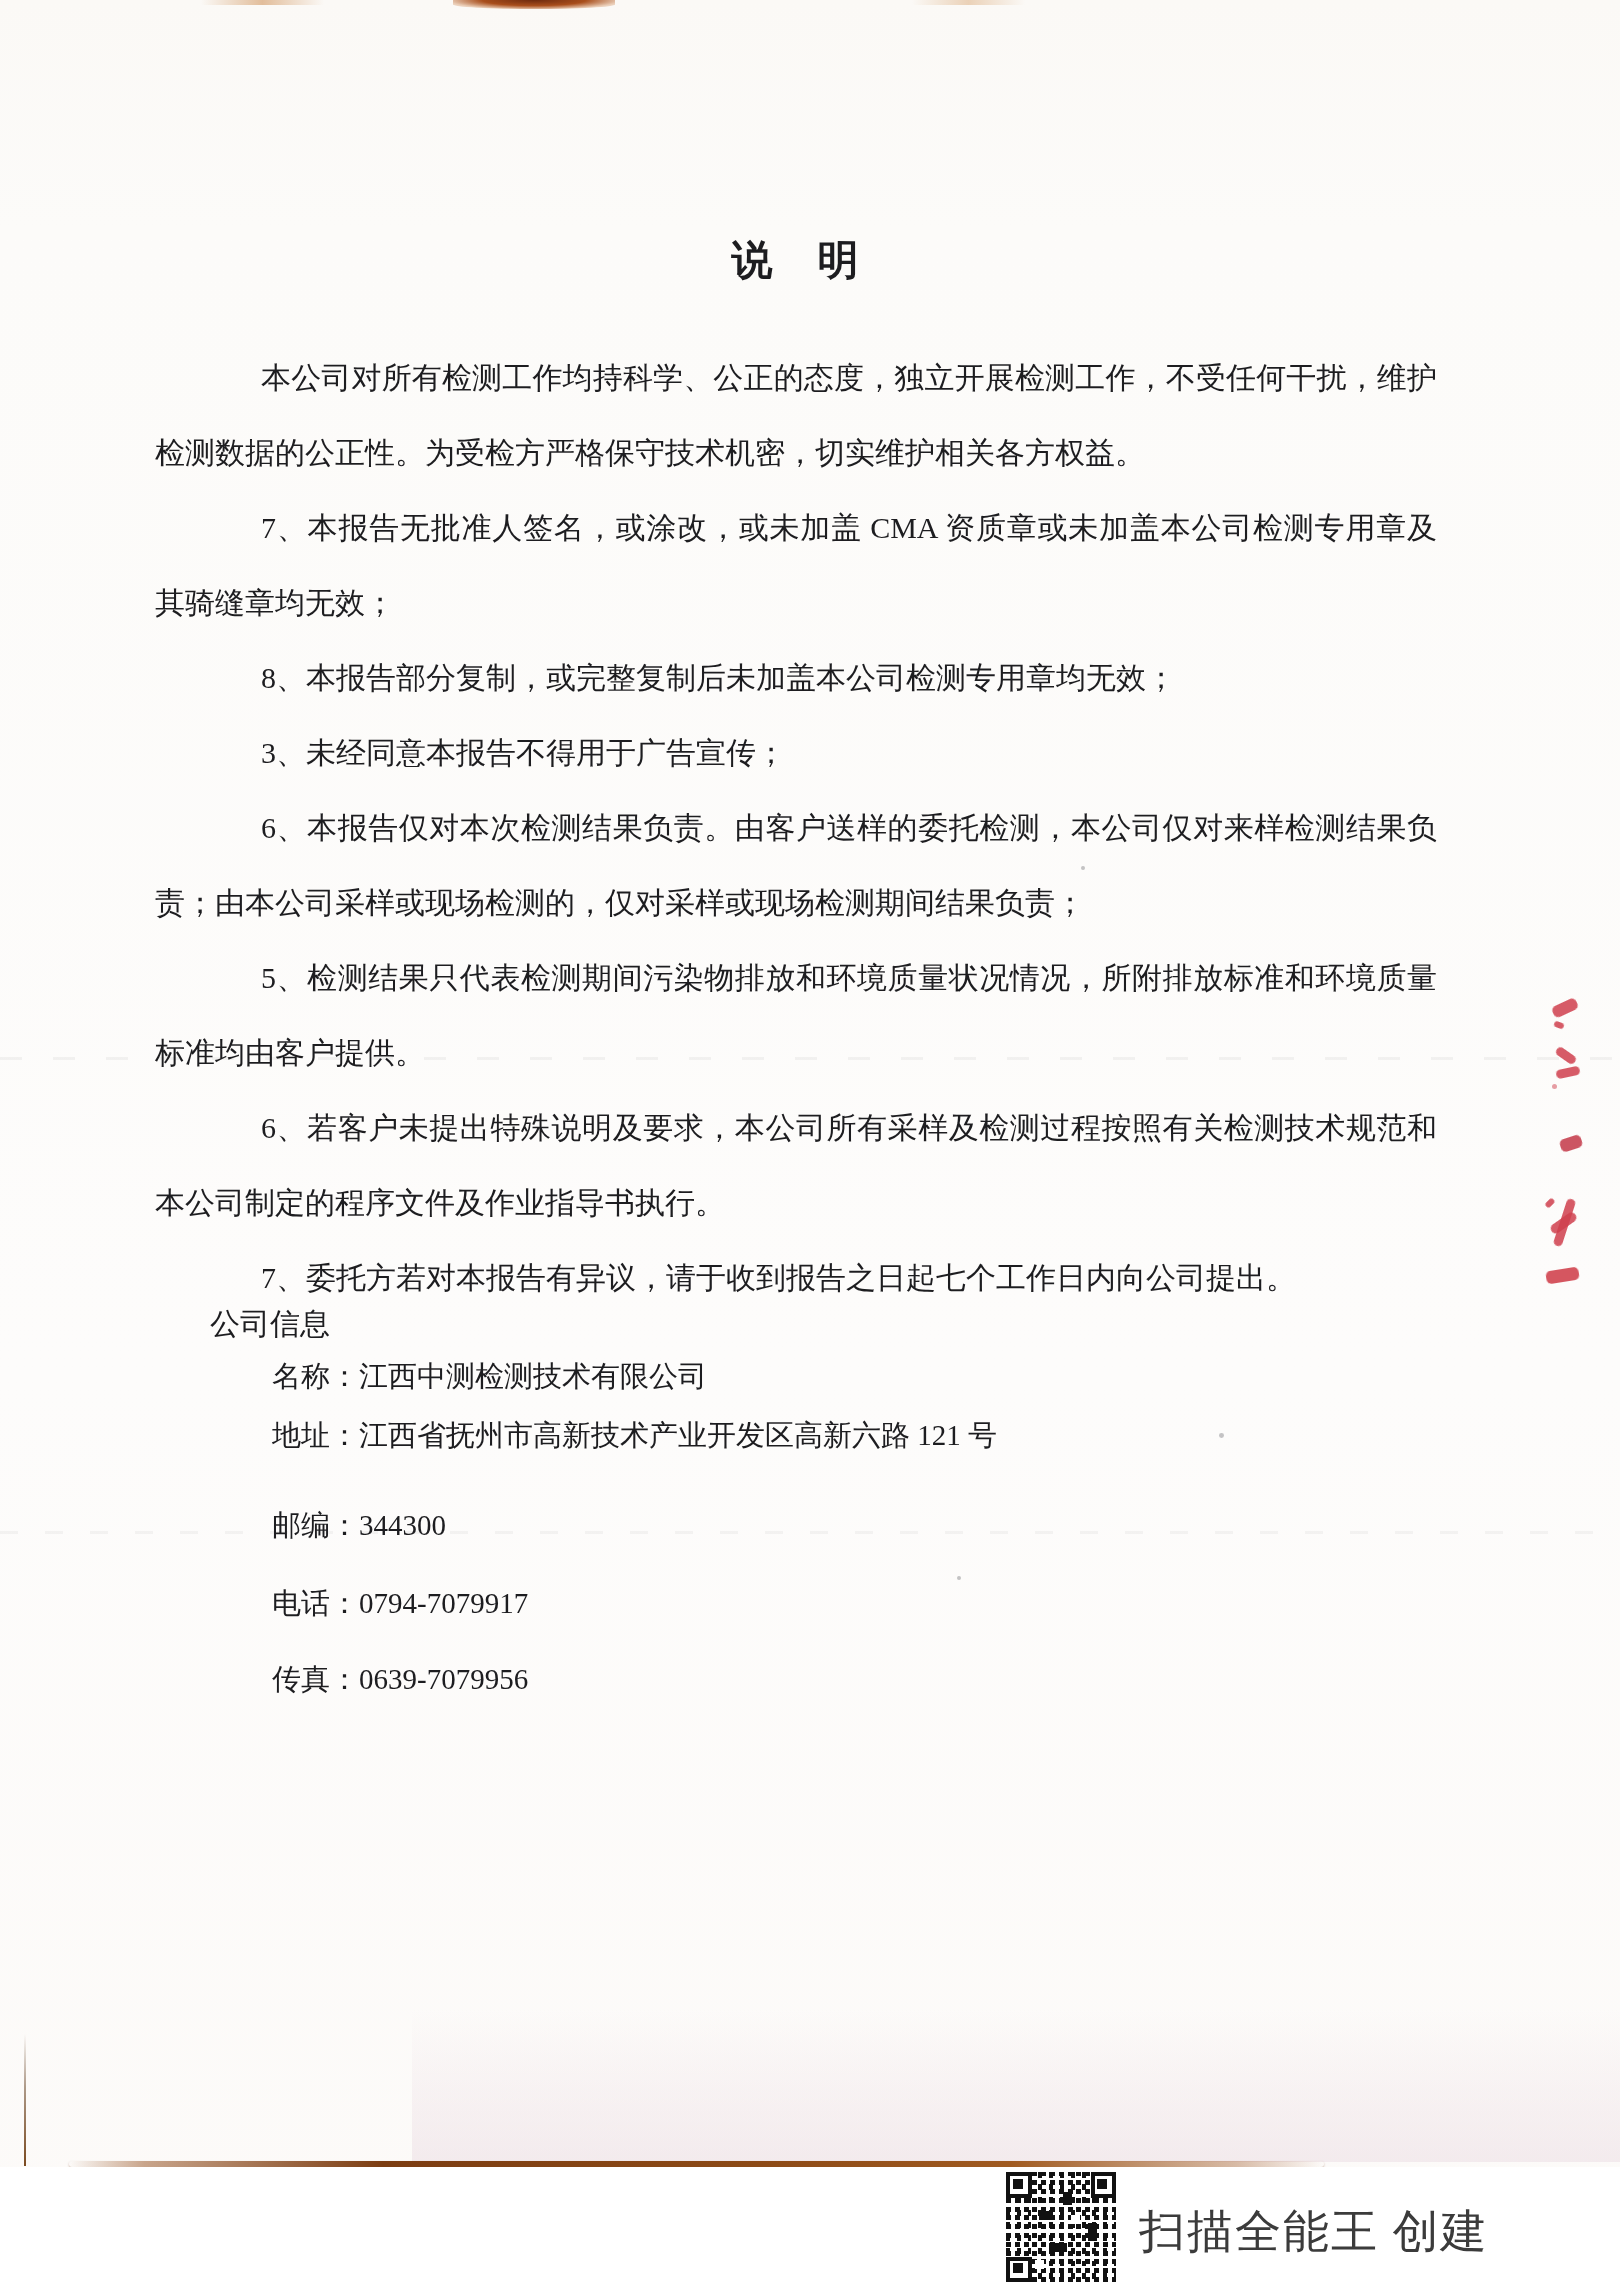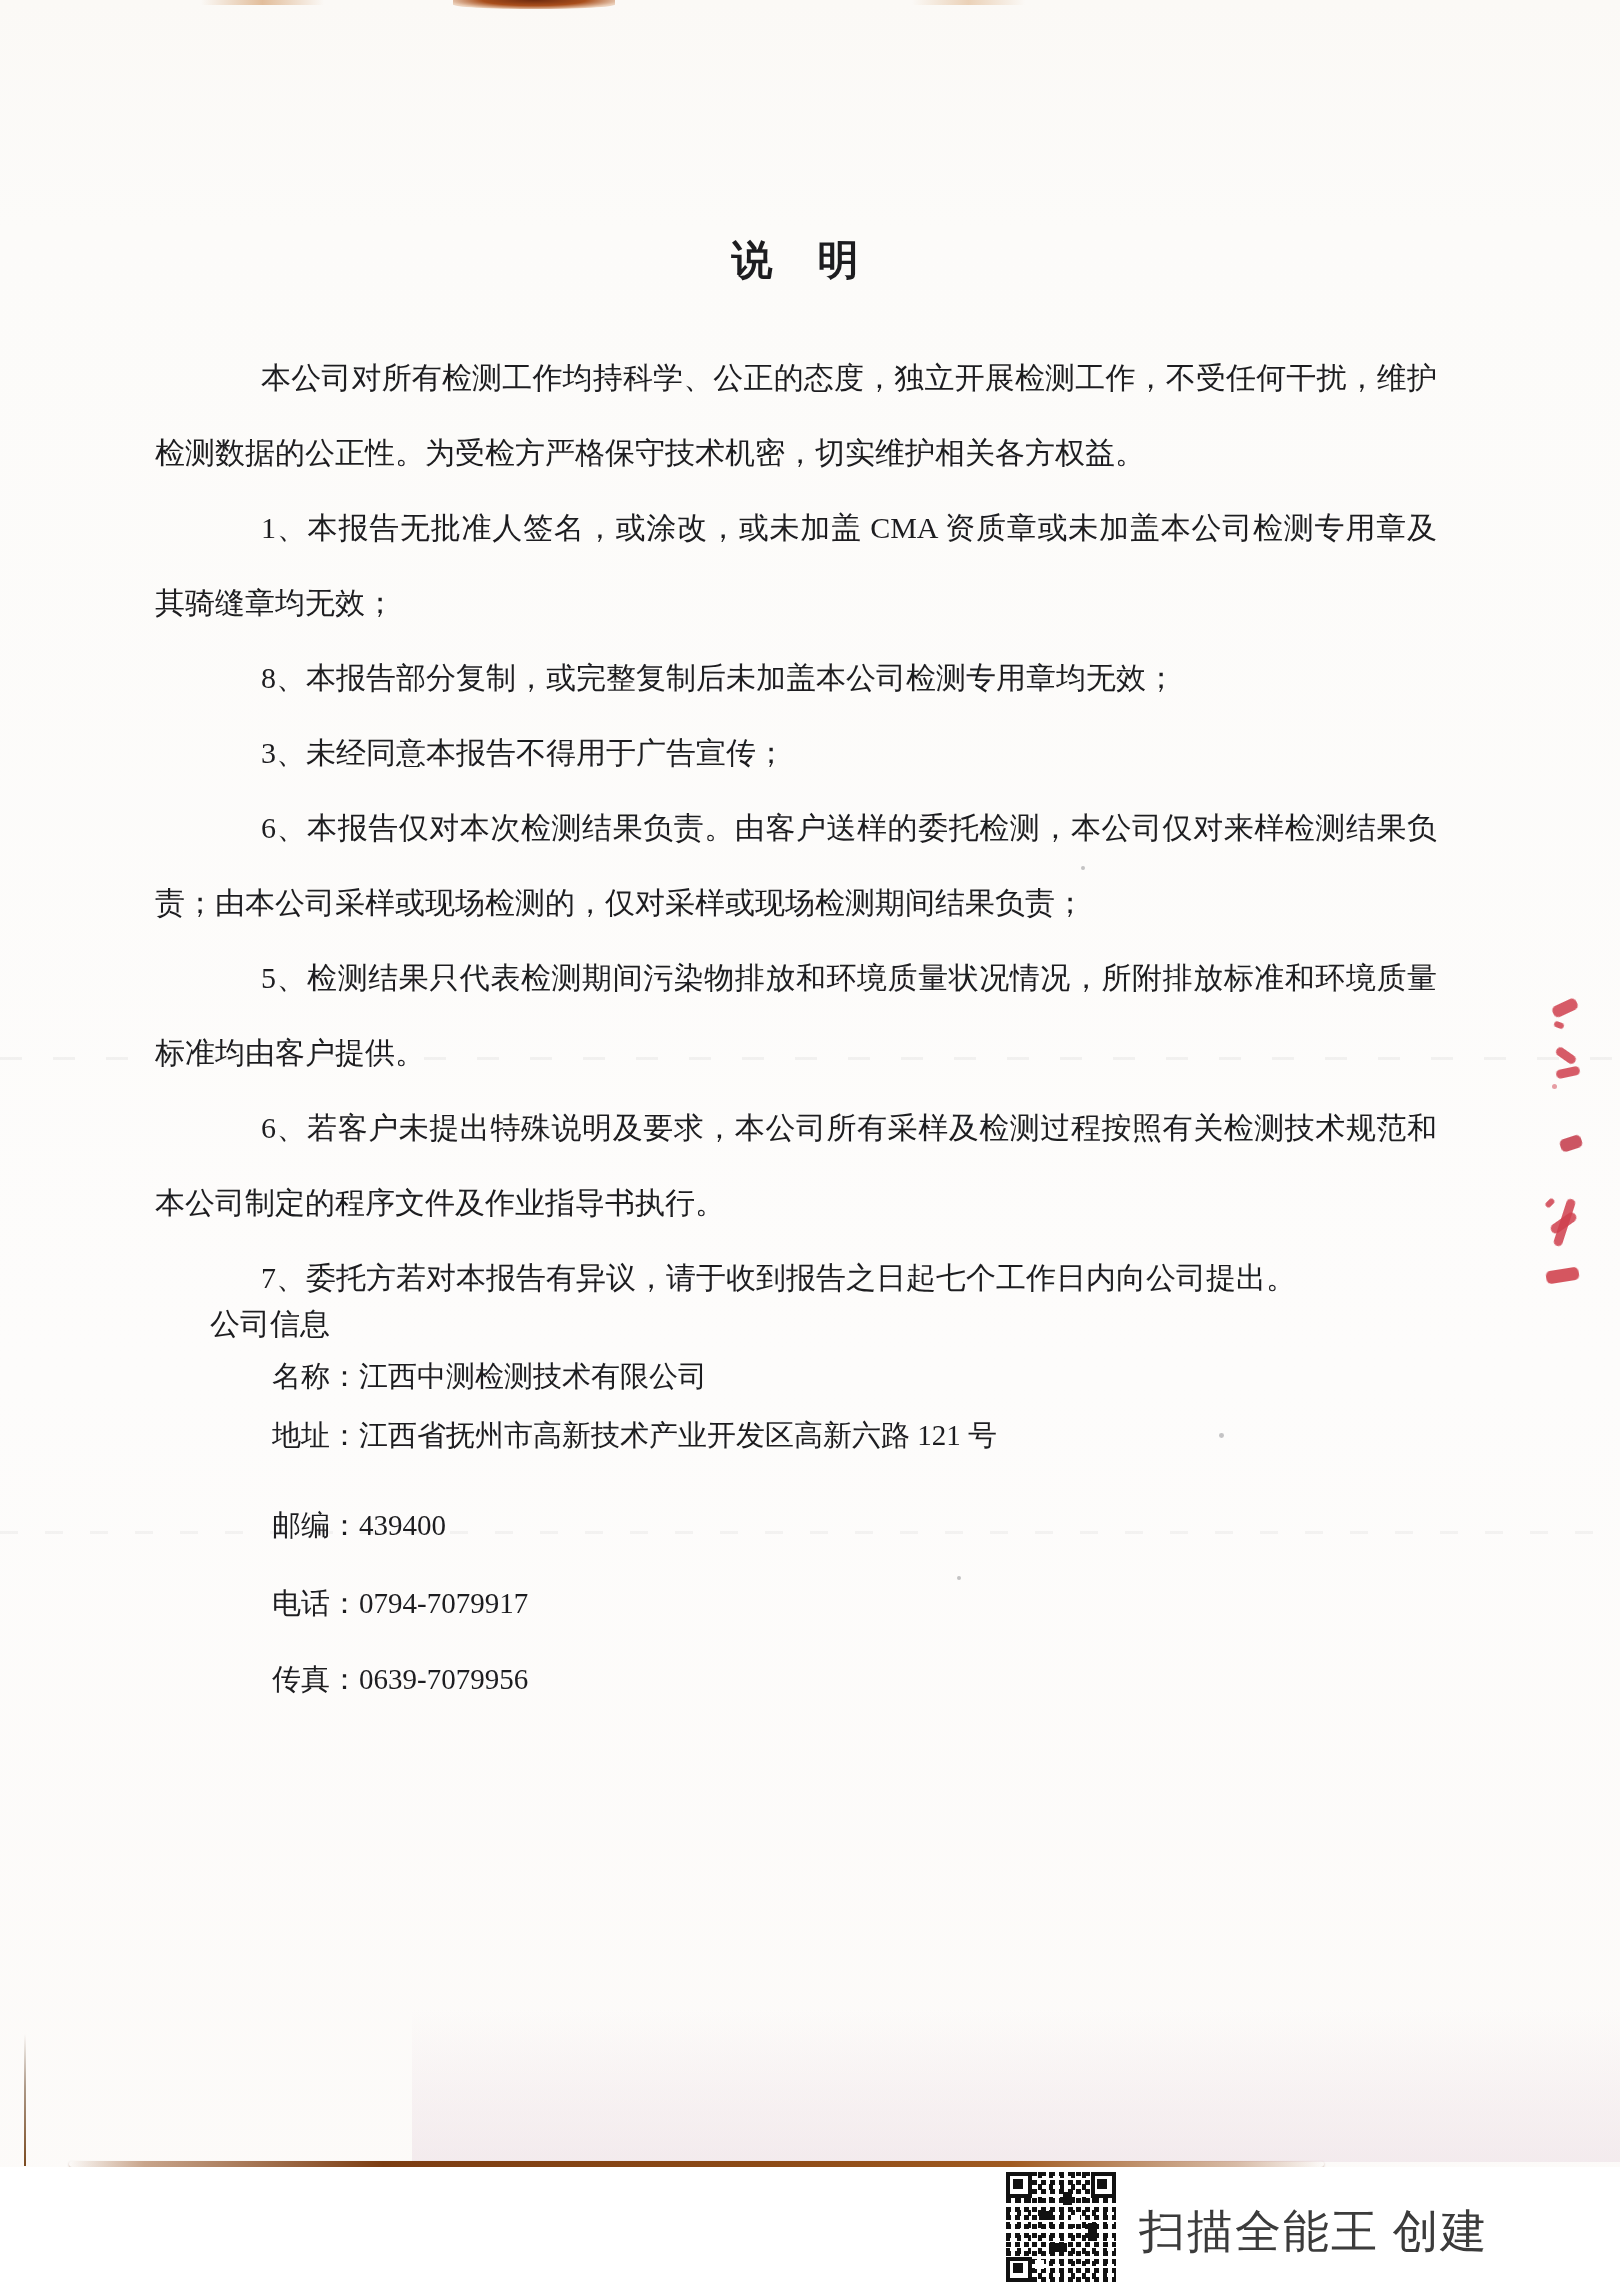--- a/index.html
+++ b/index.html
@@ -110,21 +110,21 @@
   <div class="streak streak-1"></div>
   <div class="streak streak-2"></div>
   <div class="speck speck-1"></div>
   <div class="speck speck-2"></div>
   <div class="speck speck-3"></div>
 
   <h1 class="doc-title">说　明</h1>
 
   <div class="doc-body">
     <p>本公司对所有检测工作均持科学、公正的态度，独立开展检测工作，不受任何干扰，维护检测数据的公正性。为受检方严格保守技术机密，切实维护相关各方权益。</p>
-    <p>1、本报告无批准人签名，或涂改，或未加盖 CMA 资质章或未加盖本公司检测专用章及其骑缝章均无效；</p>
+    <p>7、本报告无批准人签名，或涂改，或未加盖 CMA 资质章或未加盖本公司检测专用章及其骑缝章均无效；</p>
     <p>8、本报告部分复制，或完整复制后未加盖本公司检测专用章均无效；</p>
     <p>3、未经同意本报告不得用于广告宣传；</p>
     <p>6、本报告仅对本次检测结果负责。由客户送样的委托检测，本公司仅对来样检测结果负责；由本公司采样或现场检测的，仅对采样或现场检测期间结果负责；</p>
     <p>5、检测结果只代表检测期间污染物排放和环境质量状况情况，所附排放标准和环境质量标准均由客户提供。</p>
     <p>6、若客户未提出特殊说明及要求，本公司所有采样及检测过程按照有关检测技术规范和本公司制定的程序文件及作业指导书执行。</p>
     <p>7、委托方若对本报告有异议，请于收到报告之日起七个工作日内向公司提出。</p>
   </div>
 
   <div>
     <span class="frag frag-a1"></span>
@@ -141,21 +141,21 @@
 
   <h2 class="company-heading">公司信息</h2>
 
   <div class="company-field f-name">
     <span>名称：</span><span>江西中测检测技术有限公司</span>
   </div>
   <div class="company-field f-addr">
     <span>地址：</span><span>江西省抚州市高新技术产业开发区高新六路 121 号</span>
   </div>
   <div class="company-field f-zip">
-    <span>邮编：</span><span>439400</span>
+    <span>邮编：</span><span>344300</span>
   </div>
   <div class="company-field f-tel">
     <span>电话：</span><span>0794-7079917</span>
   </div>
   <div class="company-field f-fax">
     <span>传真：</span><span>0639-7079956</span>
   </div>
 
   <div class="pre-edge-shade"></div>
   <div class="left-edge"></div>

